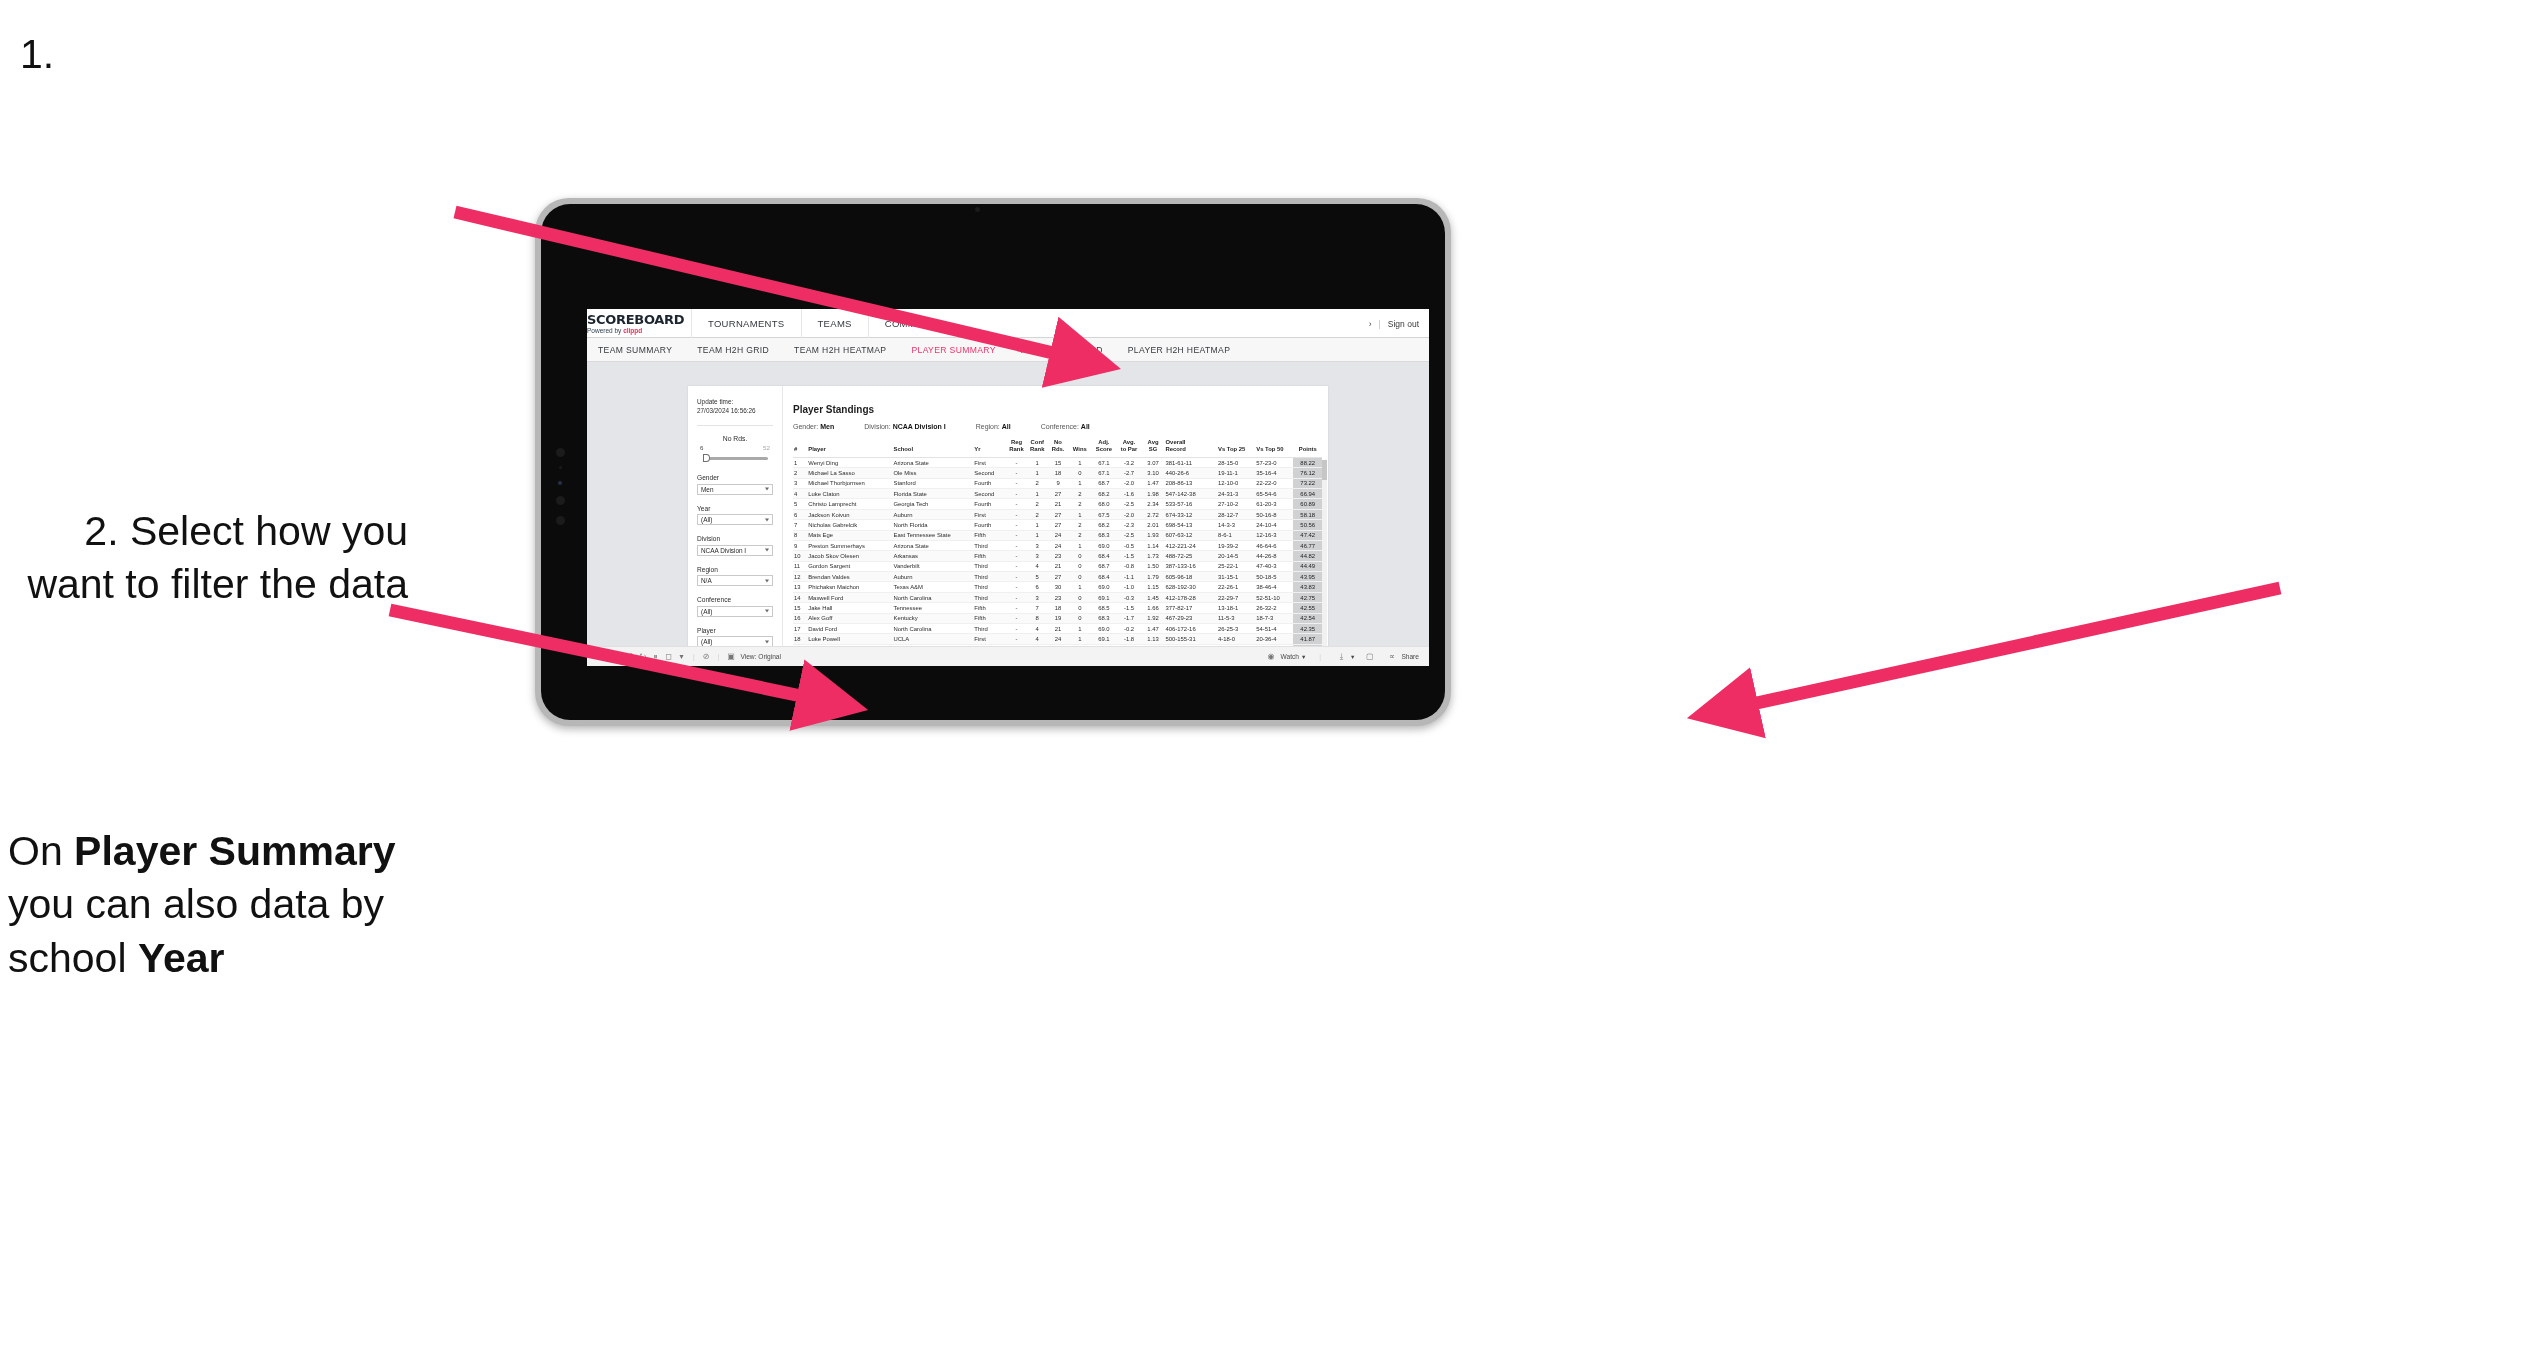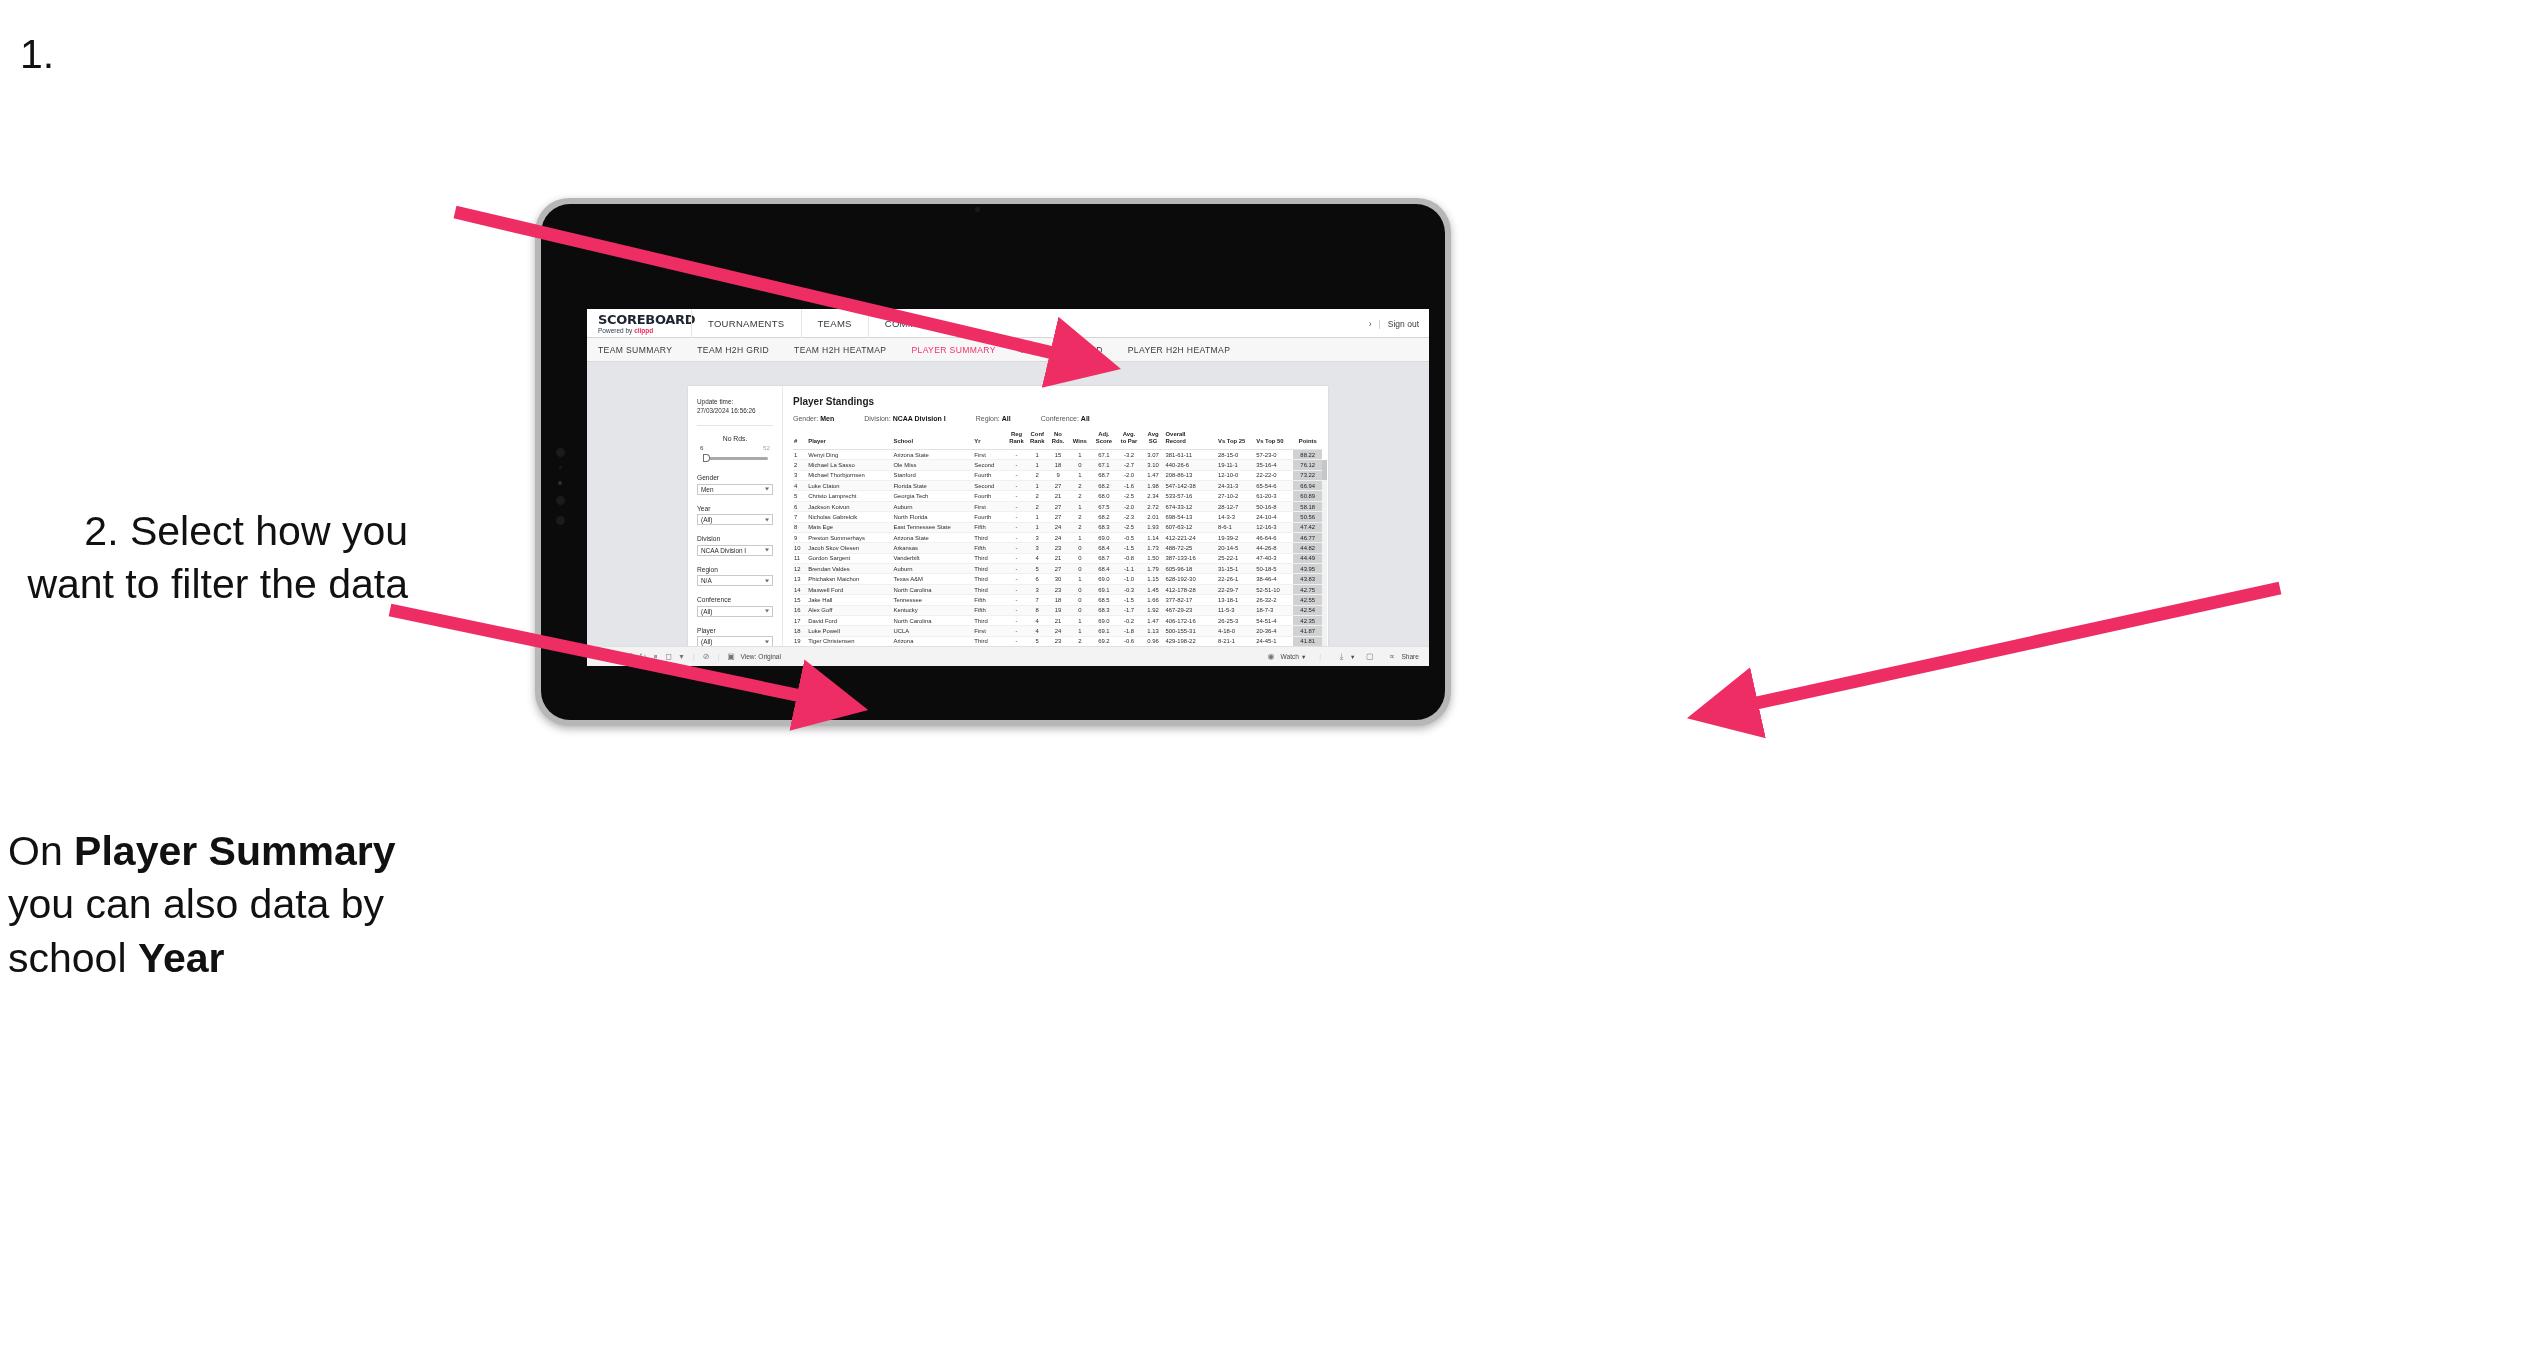--- a/index.html
+++ b/index.html
@@ -53,21 +53,21 @@
     overflow: hidden;
   }
 
   
   #appbar {
     height: 29px; background: #ffffff;
     display: flex; align-items: center;
     border-bottom: 1px solid #d5d5d5;
     position: relative;
   }
-  #logo-block { padding-left: 11px; width: 104px; }
+  #logo-block { width: 104px; }
   #logo-word {
     font-family: "DejaVu Sans", sans-serif;
     font-weight: 700; font-size: 13px; letter-spacing: -0.3px;
     color: #1d2630; line-height: 1;
   }
   #logo-sub { font-size: 6.5px; color: #32404f; margin-top: 1px; }
   #logo-sub .brand { color: #ee2b5c; font-weight: 700; }
 
   .topnav-item {
     font-size: 9.5px; color: #33383d; letter-spacing: .3px;
@@ -126,21 +126,21 @@
     height: 11px; display: flex; align-items: center;
     padding: 0 11px 0 3px; font-size: 6.4px; color: #262626;
   }
   .select .caret {
     position: absolute; right: 3px; top: 50%; transform: translateY(-50%);
     width: 0; height: 0; border-left: 2.4px solid transparent;
     border-right: 2.4px solid transparent; border-top: 3px solid #6b6b6b;
   }
 
   
-  #tablewrap { flex: 1 1 auto; padding: 10px 6px 0 10px; position: relative; min-width: 0; }
+  #tablewrap { flex: 1 1 auto; padding: 18px 6px 0 10px; position: relative; min-width: 0; }
   #table-title { font-size: 10px; font-weight: 700; color: #1d1d1d; margin-bottom: 8px; }
   #filter-summary { display: flex; font-size: 7px; color: #565656; margin-bottom: 7px; }
   #filter-summary .fs { margin-right: 30px; white-space: nowrap; }
   #filter-summary .fs b { color: #141414; font-weight: 700; }
 
   table { border-collapse: collapse; width: 100%; table-layout: fixed; }
   thead th {
     font-size: 5.9px; font-weight: 700; color: #1e1e1e;
     text-align: left; padding: 2px 1px 4px 1px;
     vertical-align: bottom; border-bottom: 1px solid #e2e2e2;

